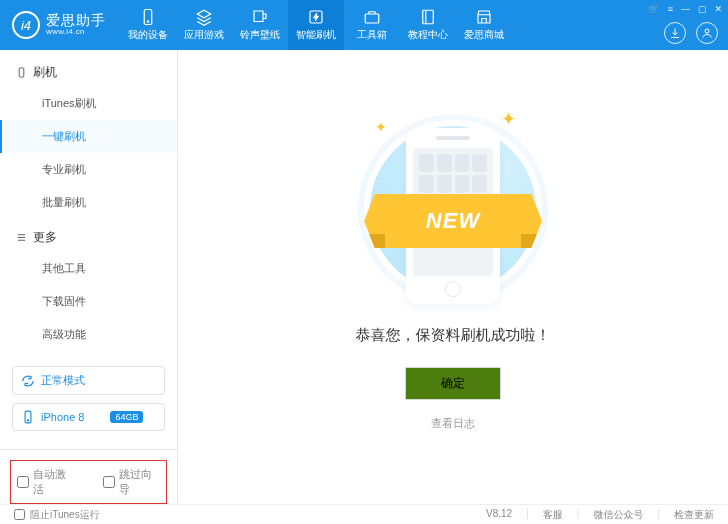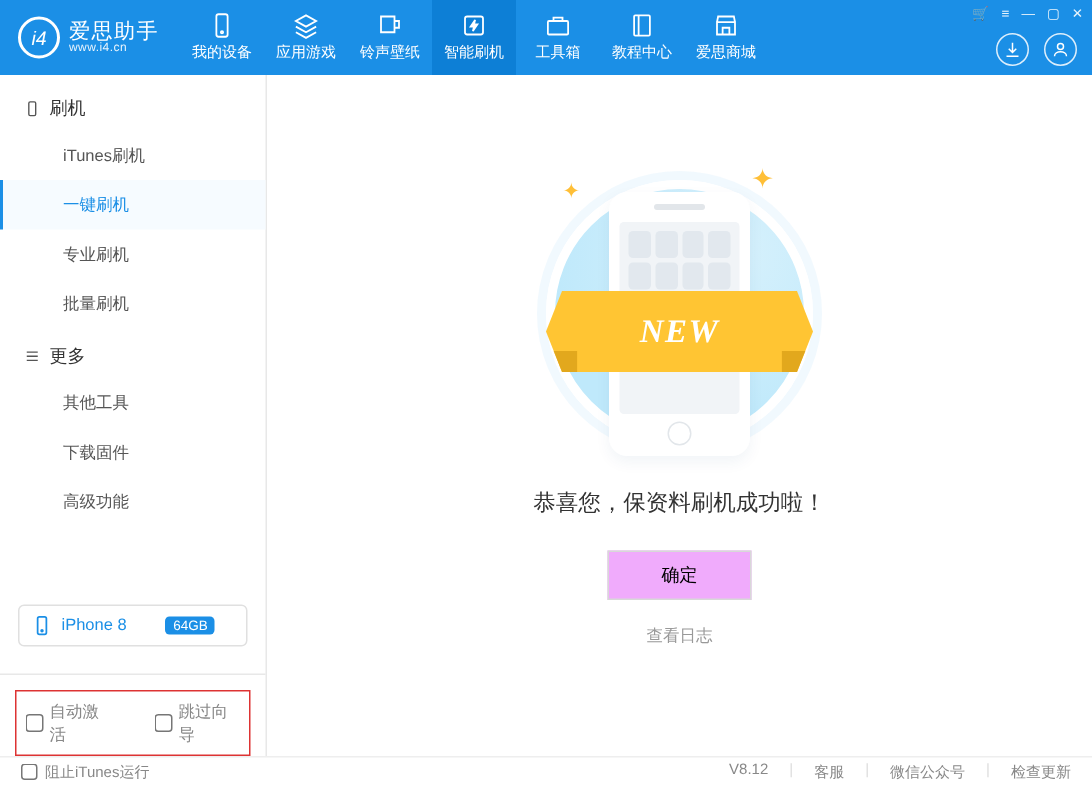--- a/index.html
+++ b/index.html
@@ -50,27 +50,27 @@
     .illus { width: 250px; height: 200px; position: relative; margin-bottom: 20px; }
     .illus-circle { position: absolute; top: 14px; left: 50%; transform: translateX(-50%); width: 178px; height: 178px; border-radius: 50%; background: radial-gradient(circle at 70% 25%, #d7f1fc 0%, #bfe9fb 70%); border: 6px solid #fff; box-shadow: 0 0 0 6px rgba(200,230,250,.25); }
     .sparkle { position: absolute; color: #ffbf37; }
     .spark1 { top: 13px; left: 47px; font-size: 14px; }
     .spark2 { top: 2px; right: 62px; font-size: 18px; }
     .phone { position: absolute; top: 22px; left: 50%; transform: translateX(-50%); width: 94px; height: 176px; background: #fff; border-radius: 12px; box-shadow: 0 4px 10px rgba(0,60,120,.06); }
     .phone::before { content:""; position:absolute; top:8px; left:50%; transform:translateX(-50%); width:34px; height:4px; background:#e2e6ea; border-radius:3px;}
     .phone::after { content:""; position:absolute; bottom:7px; left:50%; transform:translateX(-50%); width:14px; height:14px; border:1.5px solid #e2e6ea; border-radius:50%;}
     .phone-screen { position: absolute; top:20px; left:7px; right:7px; bottom:28px; background:#f1f4f7; border-radius:3px; display:grid; grid-template-columns:repeat(4,1fr); grid-auto-rows:18px; gap:3px; padding:6px;}
     .phone-screen i{background:#e2e8ee; border-radius:3px;}
-    .ribbon { position: absolute; top: 88px; left: 50%; transform: translateX(-50%); width: 178px; height: 54px; background:#ffc533; clip-path: polygon(6% 0,94% 0,100% 50%,94% 100%,6% 100%,0 50%); display:flex; align-items:center; justify-content:center; color:#fff; font-weight:bold; font-size:22px; font-style: italic; letter-spacing: 1px; font-family: Liberation Serif, serif;}
+    .ribbon { position: absolute; top: 88px; left: 50%; transform: translateX(-50%); width: 178px; height: 54px; background:#ffc533; clip-path: polygon(6% 0,94% 0,100% 50%,94% 100%,6% 100%,0 50%); display:flex; align-items:center; justify-content:center; color:#fff; font-weight:bold; font-size:22px; font-style: italic; letter-spacing: 1px;}
     .ribbon::before,.ribbon::after{content:"";position:absolute;width:24px;height:38px;background:#e2a81d;top:40px;}
     .ribbon::before{left:-3px; clip-path: polygon(0 0,100% 0,100% 82%,50% 100%,0 82%);}
     .ribbon::after{right:-3px; clip-path: polygon(0 0,100% 0,100% 82%,50% 100%,0 82%);}
 
     .msg { font-size: 15px; color: #333; margin-bottom: 22px; }
-    .ok-btn { min-width: 96px; padding: 7px 28px; border: 1px solid #d8d8d8; background:#f0abfc; font-size: 12px; cursor: pointer; }
+    .ok-btn { min-width: 96px; padding: 7px 28px; border: 1px solid #d8d8d8; background:#4d7c0f; font-size: 12px; cursor: pointer; }
     .log-link { margin-top: 16px; font-size: 11px; color: #999; cursor: pointer; }
 
     .statusbar { height: 20px; background: #fff; border-top: 1px solid #eee; display: flex; align-items: center; font-size: 10px; color: #888; }
     .statusbar .sb-left { padding-left: 14px; display: flex; align-items: center; gap: 5px; }
     .statusbar .sb-left input{width:11px;height:11px;}
     .statusbar .sb-right { margin-left: auto; display: flex; gap: 14px; padding-right: 14px; }
     .sb-sep { color:#ddd; }
   </style>
 </head>
 <body>
@@ -172,20 +172,26 @@
             <path d="M4 6h16M4 12h16M4 18h16"></path>
           </svg>
           <span>更多</span>
         </div>
         <div class="side-item">其他工具</div>
         <div class="side-item">下载固件</div>
         <div class="side-item">高级功能</div>
       </div>
 
     <div class="device-box">
+      <div class="mode-pill">
+        <svg viewBox="0 0 24 24" fill="none" stroke="#1b8fe6" stroke-width="2">
+            <path d="M3 12a9 9 0 0 1 15-6M21 12a9 9 0 0 1-15 6M17 3v5h-5M7 21v-5h5"></path>
+          </svg>
+        <span class="mode-name">正常模式</span>
+      </div>
       <div class="dev-pill">
         <svg viewBox="0 0 24 24" fill="none" stroke="#1b8fe6" stroke-width="2">
             <rect x="7" y="2" width="10" height="20" rx="2"></rect>
             <circle cx="12" cy="18" r="1"></circle>
           </svg>
         <span class="dev-name">iPhone 8</span>
         <span class="dev-badge">64GB</span>
       </div>
     </div>
 

